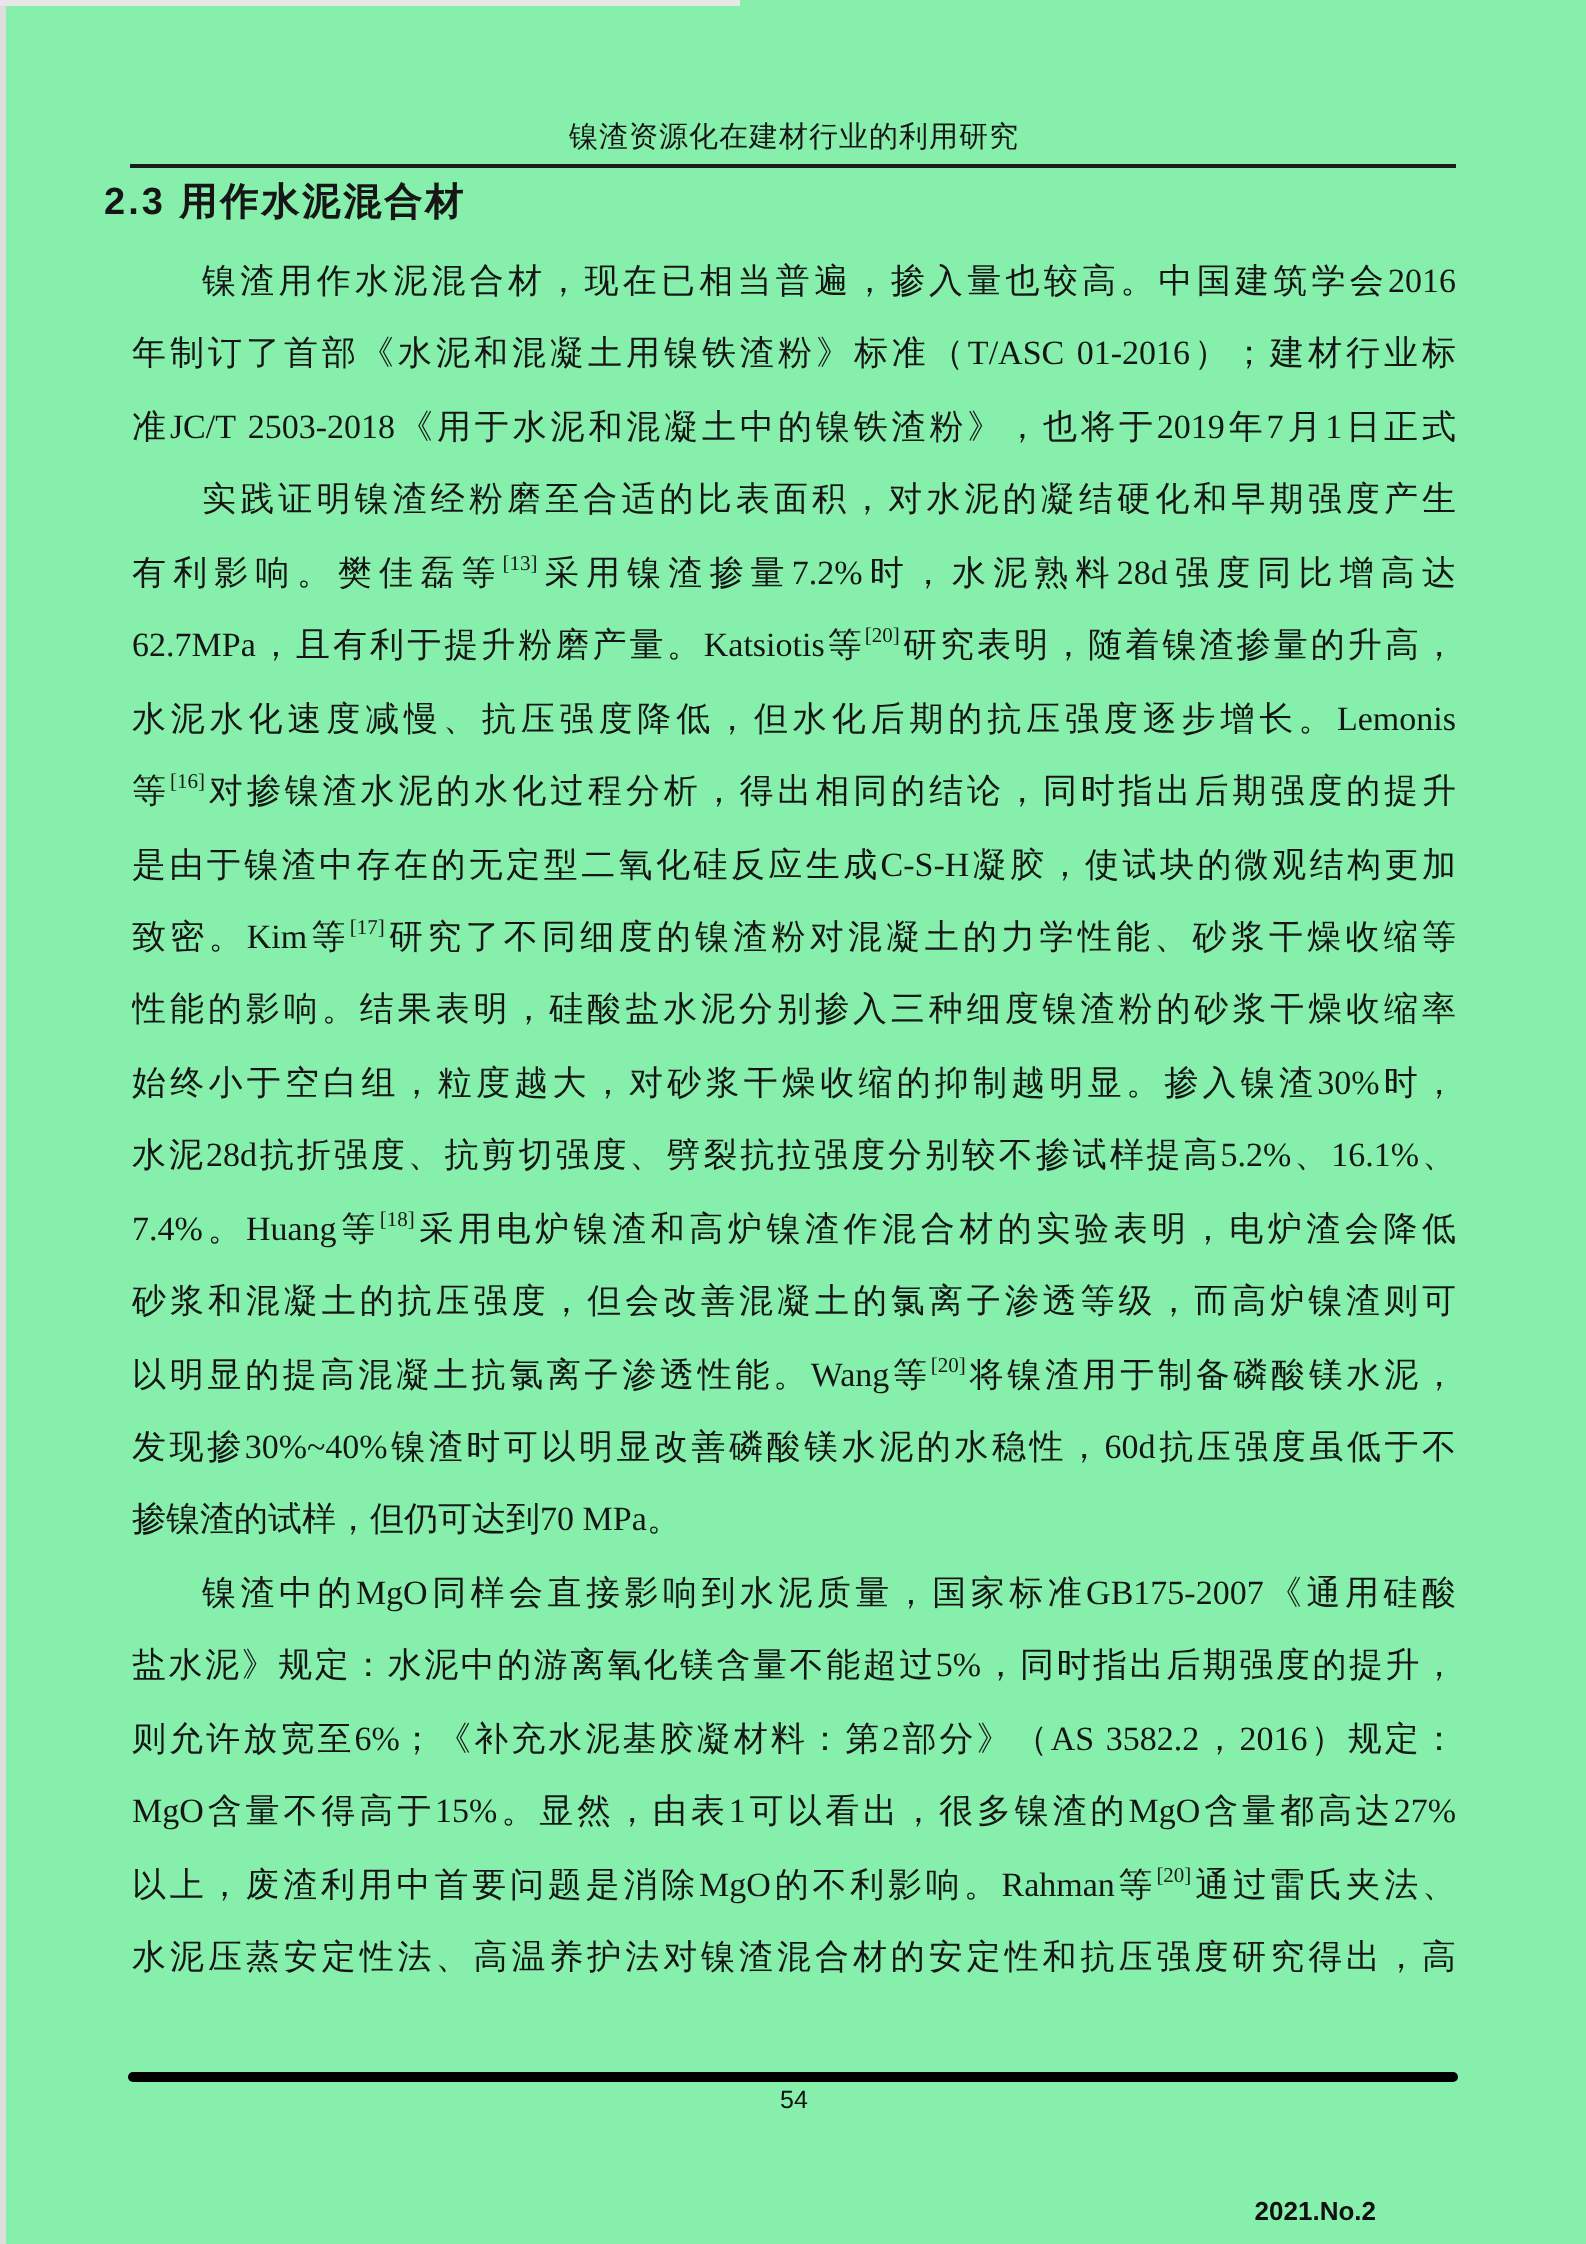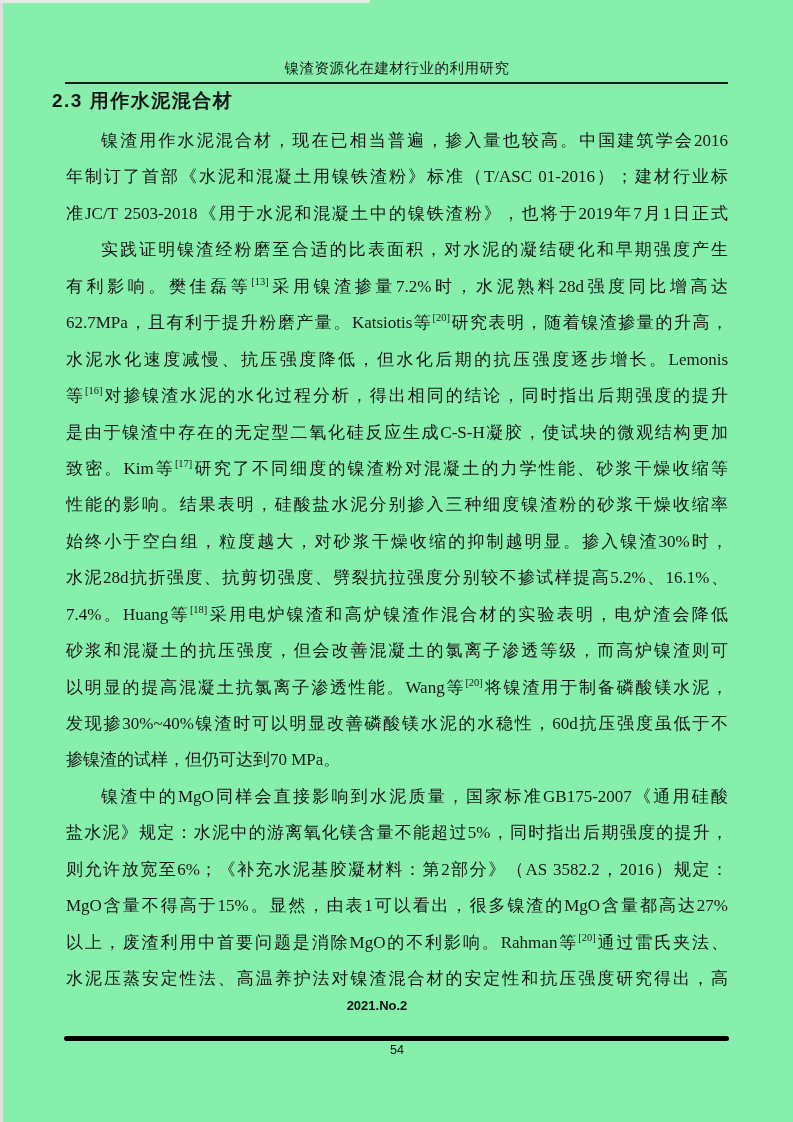--- a/index.html
+++ b/index.html
@@ -48,22 +48,22 @@
     position:absolute; top:1036px; left:64px; width:665px; height:5px;
     background:#000; border-radius:3px;
   }
   .page-number {
     position:absolute; top:1043px; left:66px; width:662px;
     text-align:center;
     font-family:"Liberation Sans","DejaVu Sans",sans-serif;
     font-size:12.5px; color:#111;
   }
   .issue-number {
-    position:absolute; top:998px; left:66px; width:622px;
-    text-align:center;
+    position:absolute; top:1098px; left:66px; width:622px;
+    text-align:right;
     font-family:"Liberation Sans","DejaVu Sans",sans-serif;
     font-size:13px; font-weight:600; color:#111;
   }
 </style>
 </head>
 <body>
 
 <div class="page">
   <div class="edge-left"></div>
   <div class="edge-top"></div>

